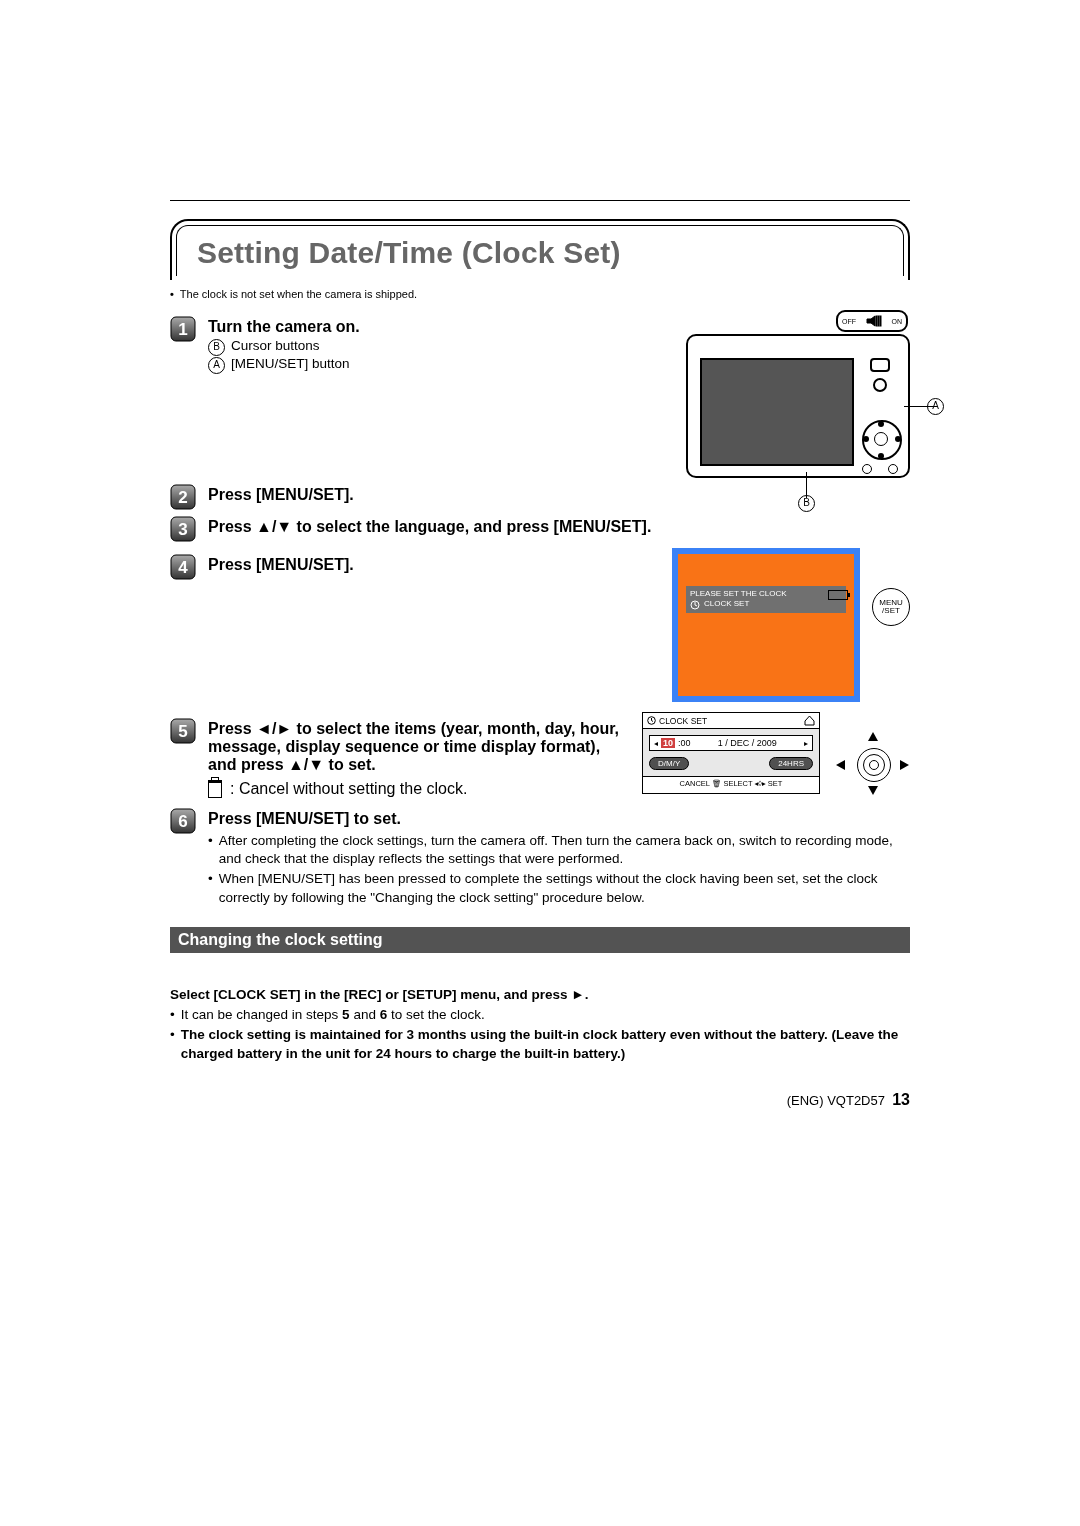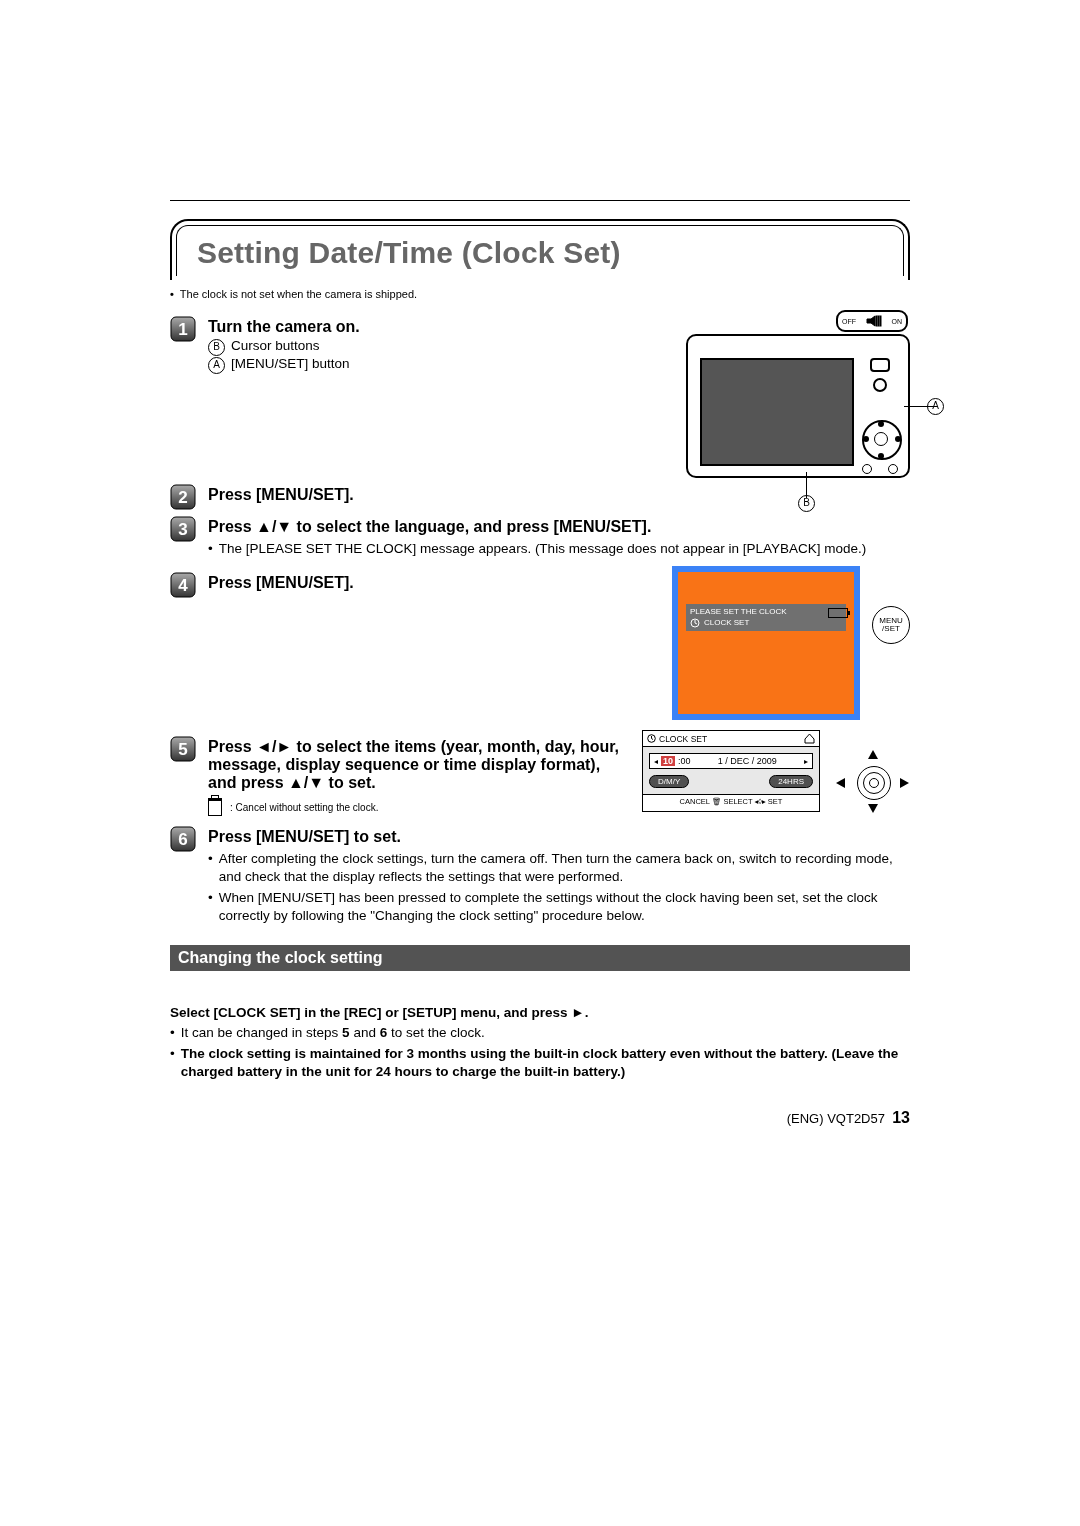--- a/index.html
+++ b/index.html
@@ -141,21 +141,21 @@
   .anno-label-a { position: absolute; right: -40px; top: 88px; }
   .anno-line-b {
     position: absolute;
     bottom: -20px; left: 120px;
     width: 0; height: 26px;
     border-left: 1px solid #000;
   }
   .anno-label-b { position: absolute; bottom: -34px; left: 112px; }
   .trash-line {
     display: flex; gap: 8px; align-items: center;
-    font-size: 10px; margin: 6px 0 4px 38px;
+    font-size: 16px; margin: 6px 0 4px 38px;
   }
   .section-bar {
     background: #535353;
     color: #fff;
     font-size: 16px;
     font-weight: bold;
     padding: 4px 8px;
     margin: 18px 0 6px 0;
   }
   .sub-text { font-size: 13.5px; line-height: 1.35; margin-top: 33px; }
@@ -354,25 +354,20 @@
 
   <div class="step">
     <div class="step-num">
       <svg viewBox="0 0 26 26">
           <rect x="1" y="1" width="24" height="24" rx="5" fill="url(#g1)" stroke="#000"></rect>
           <text x="13" y="19" font-family="Arial" font-size="17" font-weight="bold" fill="#fff" text-anchor="middle">3</text>
         </svg>
     </div>
     <div class="step-content">
       <div class="step-head">Press ▲/▼ to select the language, and press [MENU/SET].</div>
-      <ul class="sub-bullets">
-          <li>
-            <span>The [PLEASE SET THE CLOCK] message appears. (This message does not appear in [PLAYBACK] mode.)</span>
-          </li>
-        </ul>
     </div>
   </div>
 
   <div class="row-flex">
     <div style="flex:1 1 auto">
       <div class="step">
         <div class="step-num">
           <svg viewBox="0 0 26 26">
               <rect x="1" y="1" width="24" height="24" rx="5" fill="url(#g1)" stroke="#000"></rect>
               <text x="13" y="19" font-family="Arial" font-size="17" font-weight="bold" fill="#fff" text-anchor="middle">4</text>

